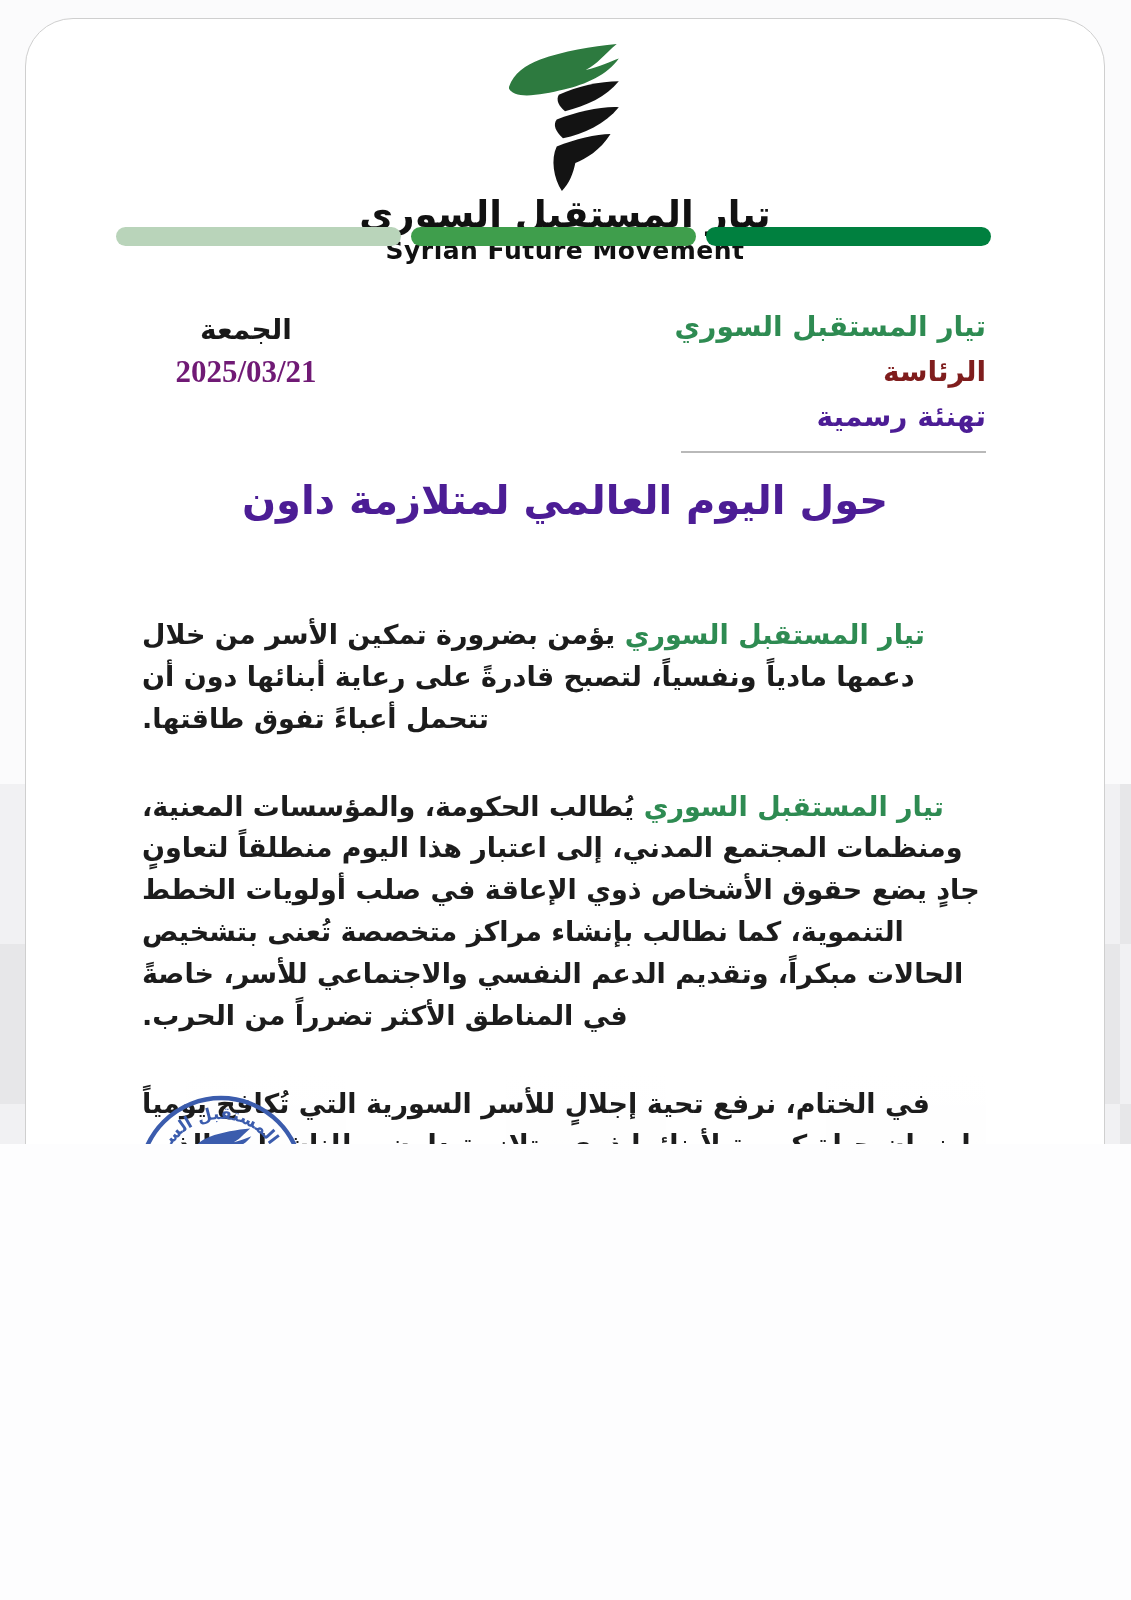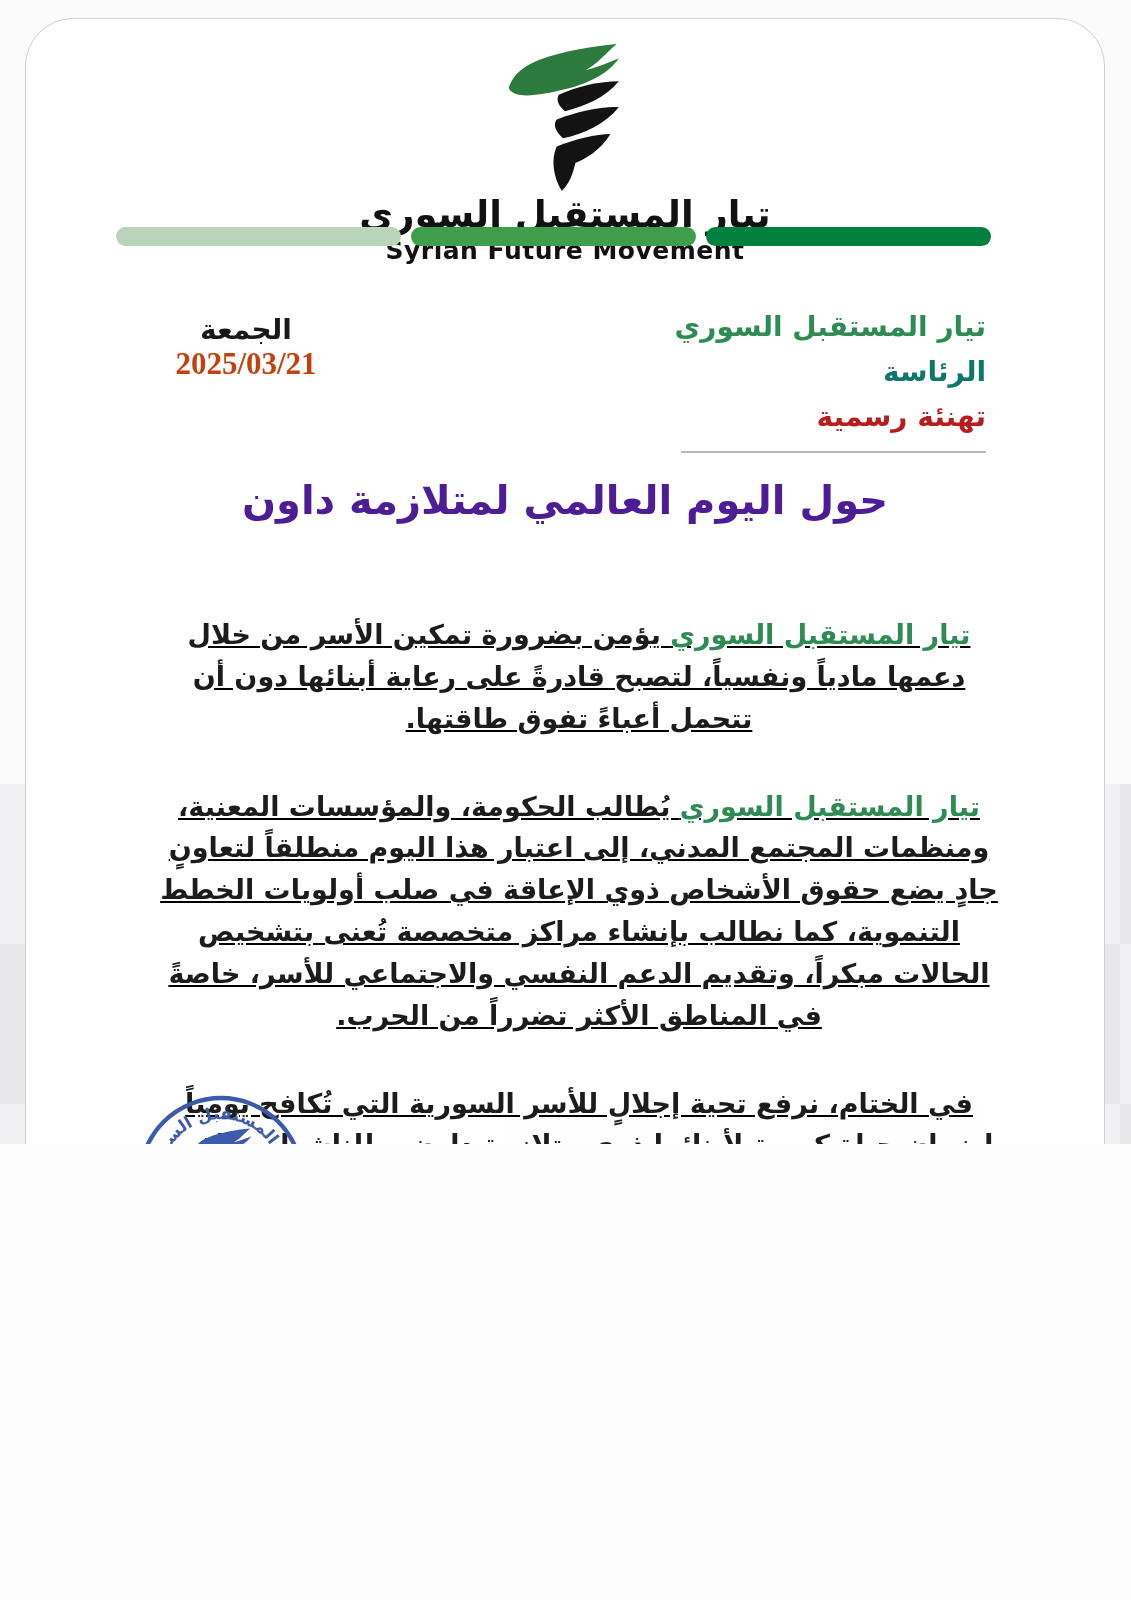--- a/index.html
+++ b/index.html
@@ -49,35 +49,35 @@
   .divider { position:absolute; left:90px; top:208px; width:875px; display:flex; gap:10px; height:19px; }
   .divider .seg { flex:1; border-radius:10px; }
   .seg-light  { background:#b9d4ba; }
   .seg-mid    { background:#3f9e4c; }
   .seg-dark   { background:#00803f; }
 
   
   .doc-header { position:absolute; left:120px; top:286px; width:840px; }
   .hdr-right { position:absolute; right:0; top:0; width:420px; text-align:right; direction:rtl; }
   .hdr-org   { color:#2e8b52; font-size:28px; font-weight:700; line-height:1.6; }
-  .hdr-dept  { color:#0f766e; font-size:28px; font-weight:700; line-height:1.6; }
-  .hdr-type  { color:#b91c1c; font-size:28px; font-weight:700; line-height:1.6; }
+  .hdr-dept  { color:#7f1d1d; font-size:28px; font-weight:700; line-height:1.6; }
+  .hdr-type  { color:#4c1d95; font-size:28px; font-weight:700; line-height:1.6; }
   .hdr-underline { position:absolute; right:0; top:146px; width:305px; height:2px; background:#b9b9b9; }
   .hdr-left { position:absolute; left:0; top:8px; width:200px; text-align:center; direction:rtl; }
   .hdr-weekday { color:#191919; font-size:28px; font-weight:700; }
-  .hdr-date { color:#c2410c; font-size:31px; font-weight:700; font-family:"Liberation Serif","DejaVu Serif",serif; direction:ltr; }
+  .hdr-date { color:#701a75; font-size:31px; font-weight:700; font-family:"Liberation Serif","DejaVu Serif",serif; direction:ltr; margin-top:8px; }
 
   
   .doc-title {
     position:absolute; left:0; top:458px; width:100%; text-align:center;
     color:#4c1d95; font-size:40px; font-weight:700; direction:rtl;
   }
 
   
-  .doc-body { position:absolute; right:104px; top:595px; width:842px; direction:rtl; text-align:center;text-decoration:underline; }
+  .doc-body { position:absolute; right:120px; top:595px; width:842px; direction:rtl; text-align:left; }
   .para { color:#1c1c1c; font-size:27px; font-weight:700; line-height:1.55; margin-bottom:46px; }
   .para .lead { color:#2e8b52; }
 
   
   .stamp { position:absolute; left:107px; top:1072px; width:176px; height:176px; }
 
   
   .page-badge {
     position:absolute; left:516px; top:1474px; width:50px; height:48px;
     background:#1c7f3b; border:2px solid #136a30; border-radius:10px;

